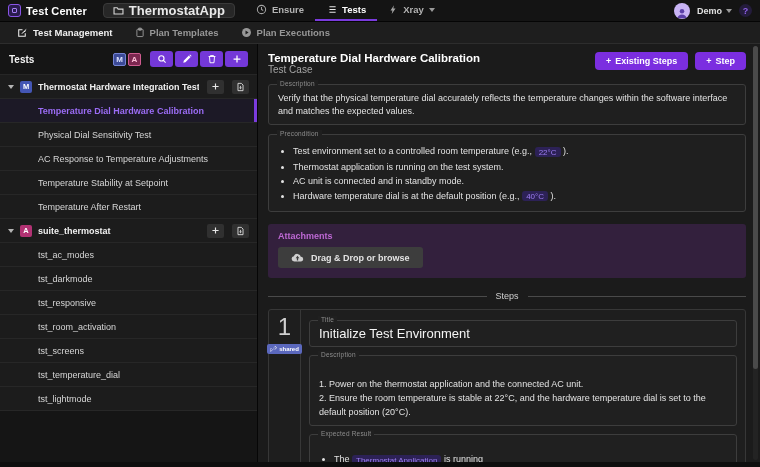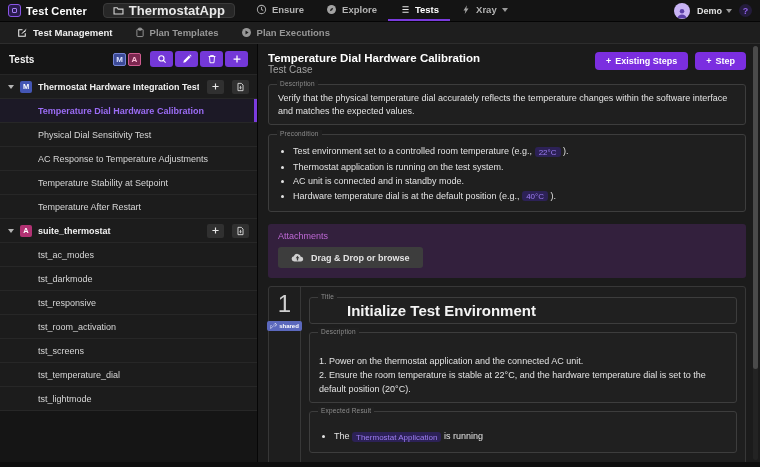--- a/index.html
+++ b/index.html
@@ -68,35 +68,35 @@
 
   .fieldset { position:relative; border:1px solid #3d3d3d; border-radius:3px; background:#1f1f1f; padding:7px 9px 6px; margin-top:9px; }
   .flabel { position:absolute; top:-5px; left:8px; background:#1f1f1f; padding:0 3px; font-size:6.5px; color:#8d8d8d; letter-spacing:.2px; }
   .fcontent { font-size:9px; color:#e2e2e2; line-height:13px; }
   .bullets { margin:2px 0 1px; padding-left:15px; }
   .bullets li { font-size:9px; color:#e2e2e2; line-height:14.5px; }
   .bullets.lead-blank { margin-top:10px; }
   .chip { font-family:Liberation Sans, sans-serif; font-size:8px; color:#9d7df2; background:#2c2156; padding:0.5px 4px; border-radius:3px; }
 
   .attachments { margin-top:12px; background:#33203d; border-radius:3px; padding:7px 10px 10px; }
-  .alabel { font-size:9px; font-weight:400; color:#bd68d4; }
+  .alabel { font-size:9px; font-weight:700; color:#bd68d4; }
   .upload-btn { margin-top:6px; display:inline-flex; align-items:center; gap:7px; background:#3d3d3d; border:none; border-radius:3px; padding:5px 13px; font-size:9px; font-weight:700; color:#e3e3e3; font-family:inherit; cursor:pointer; }
 
   .steps-divider { margin:13px 0 4px; display:flex; align-items:center; gap:9px; }
   .steps-divider .line { flex:1; height:1px; background:#4a4a4a; }
   .steps-divider .txt { font-size:9px; color:#cfcfcf; }
 
   .step { display:flex; margin-top:8px; border:1px solid #373737; border-radius:3px; background:#1e1e1e; }
   .step-side { width:32px; flex-shrink:0; border-right:1px solid #373737; display:flex; flex-direction:column; align-items:center; padding-top:5px; gap:5px; }
   .step-num { font-size:24px; font-weight:300; color:#cfcfcf; line-height:1; }
   .shared-badge { background:#5b68bd; color:#fff; font-size:6px; font-weight:700; border-radius:2px; padding:1.5px 3px; display:flex; align-items:center; gap:2px; }
   .step-fields { flex:1; padding:2px 8px 8px; min-width:0; }
   .step-fields .fieldset { background:#202020; margin-top:8px; }
   .step-fields .flabel { background:#202020; }
-  .step-title-text { font-size:15px; font-weight:700; color:#f4f4f4; line-height:12px;margin-left:28px; }
+  .step-title-text { font-size:13px; font-weight:400; color:#f4f4f4; line-height:12px; }
   .line-row { font-size:9px; color:#e2e2e2; line-height:14px; min-height:7px; }
   #steps .step:last-child .step-fields { padding-bottom:26px; }
 
   .scrollbar { position:absolute; top:2px; right:2px; bottom:2px; width:5px; background:#232323; border-radius:3px; }
   .scroll-thumb { position:absolute; top:0; left:0; right:0; height:78%; background:#4a4a4a; border-radius:3px; }
   .bottom-strip { height:5px; background:#0e0e0e; flex-shrink:0; }
 
   svg { display:block; }
 </style>
 </head>
@@ -121,29 +121,20 @@
     </button>
     <nav class="topnav">
       <div class="topnav-item">
         <span>
             <svg width="11" height="11" viewBox="0 0 16 16" fill="none" stroke="#b3b3b3" stroke-width="1.5">
               <circle cx="8" cy="8" r="6"></circle>
               <path d="M8 4.5V8l2.5 1.5"></path>
             </svg>
           </span>
         <span>Ensure</span>
-      </div>
-      <div class="topnav-item">
-        <span>
-            <svg width="11" height="11" viewBox="0 0 16 16">
-              <circle cx="8" cy="8" r="6.5" fill="#b3b3b3"></circle>
-              <path d="M10.5 5.5 9 9 5.5 10.5 7 7z" fill="#1d1d1d"></path>
-            </svg>
-          </span>
-        <span>Explore</span>
       </div>
       <div class="topnav-item active">
         <span>
             <svg width="11" height="11" viewBox="0 0 16 16" fill="none" stroke="#fff" stroke-width="1.6">
               <path d="M5 4h9M5 8h9M5 12h9"></path>
               <path d="M2 4h.01M2 8h.01M2 12h.01" stroke-width="2.2"></path>
             </svg>
           </span>
         <span>Tests</span>
       </div>
@@ -338,20 +329,25 @@
           <span>
               <svg width="13" height="11" viewBox="0 0 20 16" fill="#cfcfcf">
                 <path d="M5 14a4 4 0 0 1-.6-7.96A5.5 5.5 0 0 1 15 7a3.5 3.5 0 0 1 .5 7H5z"></path>
                 <path d="M10 5.5 7.2 9h1.8v3.5h2V9h1.8z" fill="#3d3d3d"></path>
               </svg>
             </span>
           <span>Drag &amp; Drop or browse</span>
         </button>
       </section>
 
+      <div class="steps-divider">
+        <span class="line"></span>
+        <span class="txt">Steps</span>
+        <span class="line"></span>
+      </div>
 
       <div id="steps">
           <div class="step">
             <div class="step-side">
               <div class="step-num">1</div>
               <span class="shared-badge"><span>
                   <svg width="7" height="7" viewBox="0 0 16 16" fill="none" stroke="#fff" stroke-width="2">
                     <path d="M6.5 9.5 9.5 6.5M5 11l-1.5 1.5a2.5 2.5 0 0 1-3.5-3.5L3.5 5.5m7-2L12 2a2.5 2.5 0 0 1 3.5 3.5L12.5 9" transform="scale(0.9)"></path>
                   </svg>
                 </span>shared</span>

